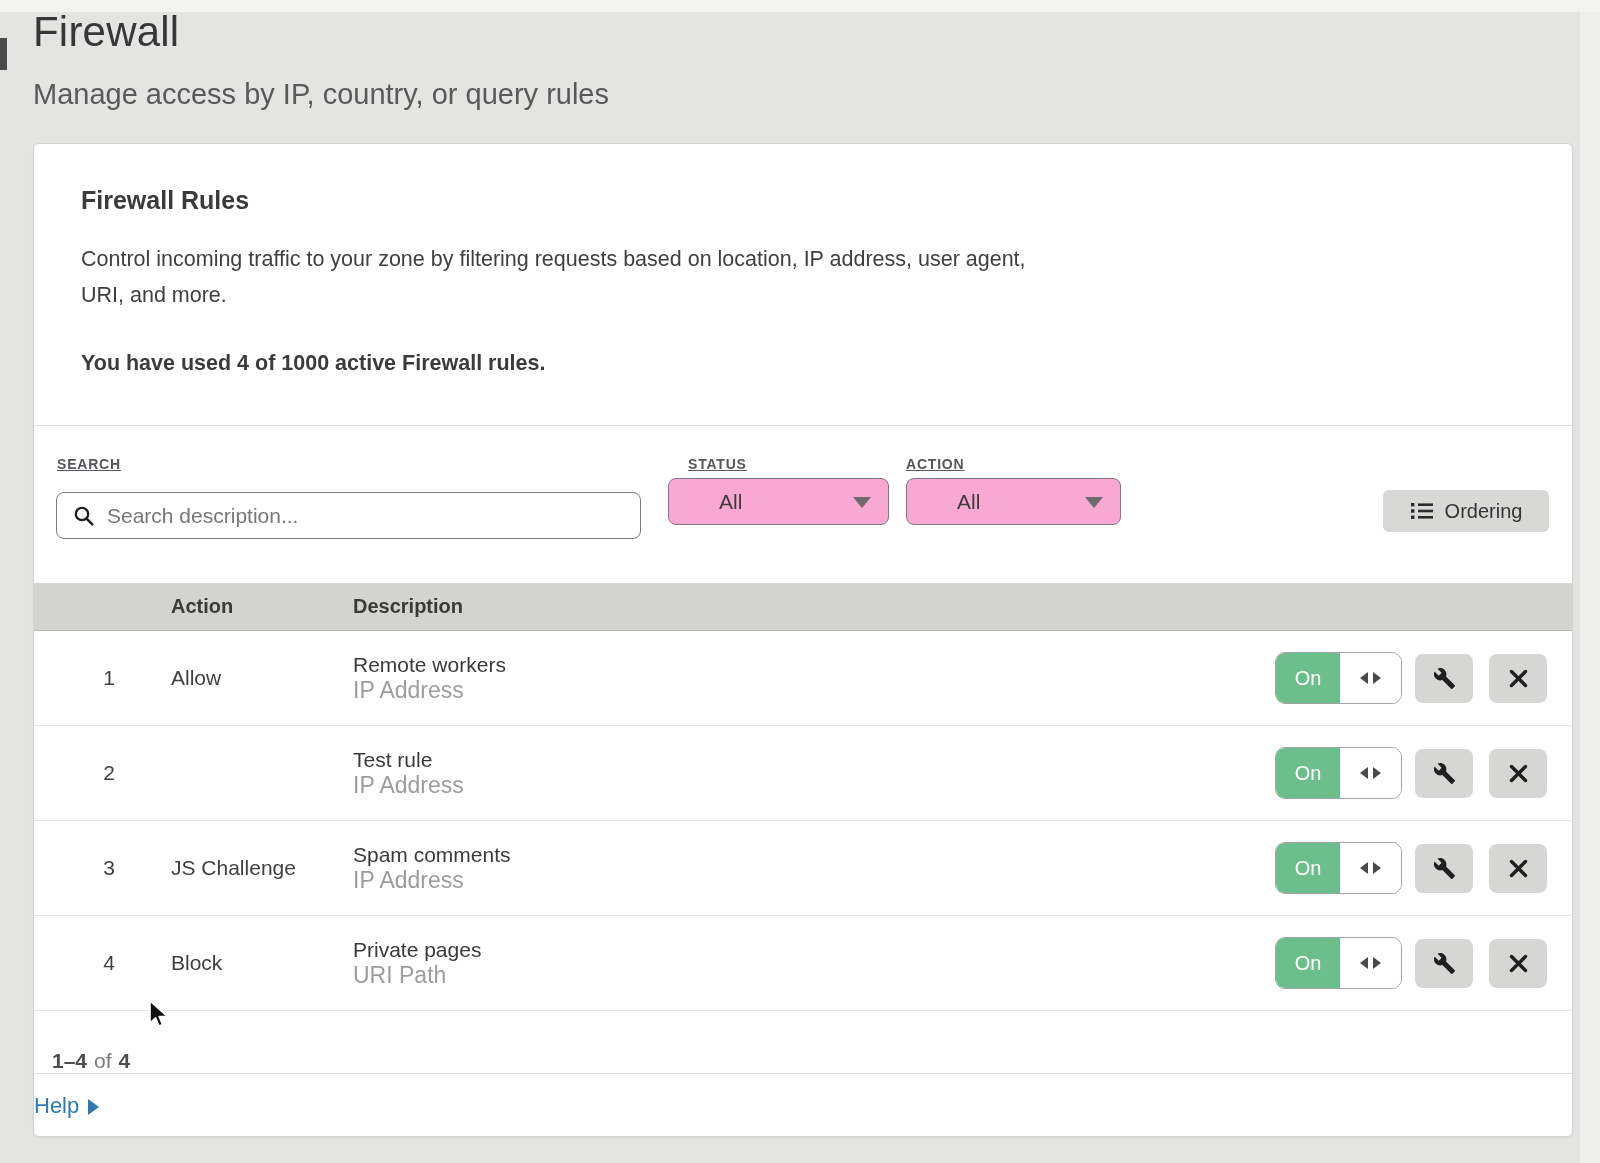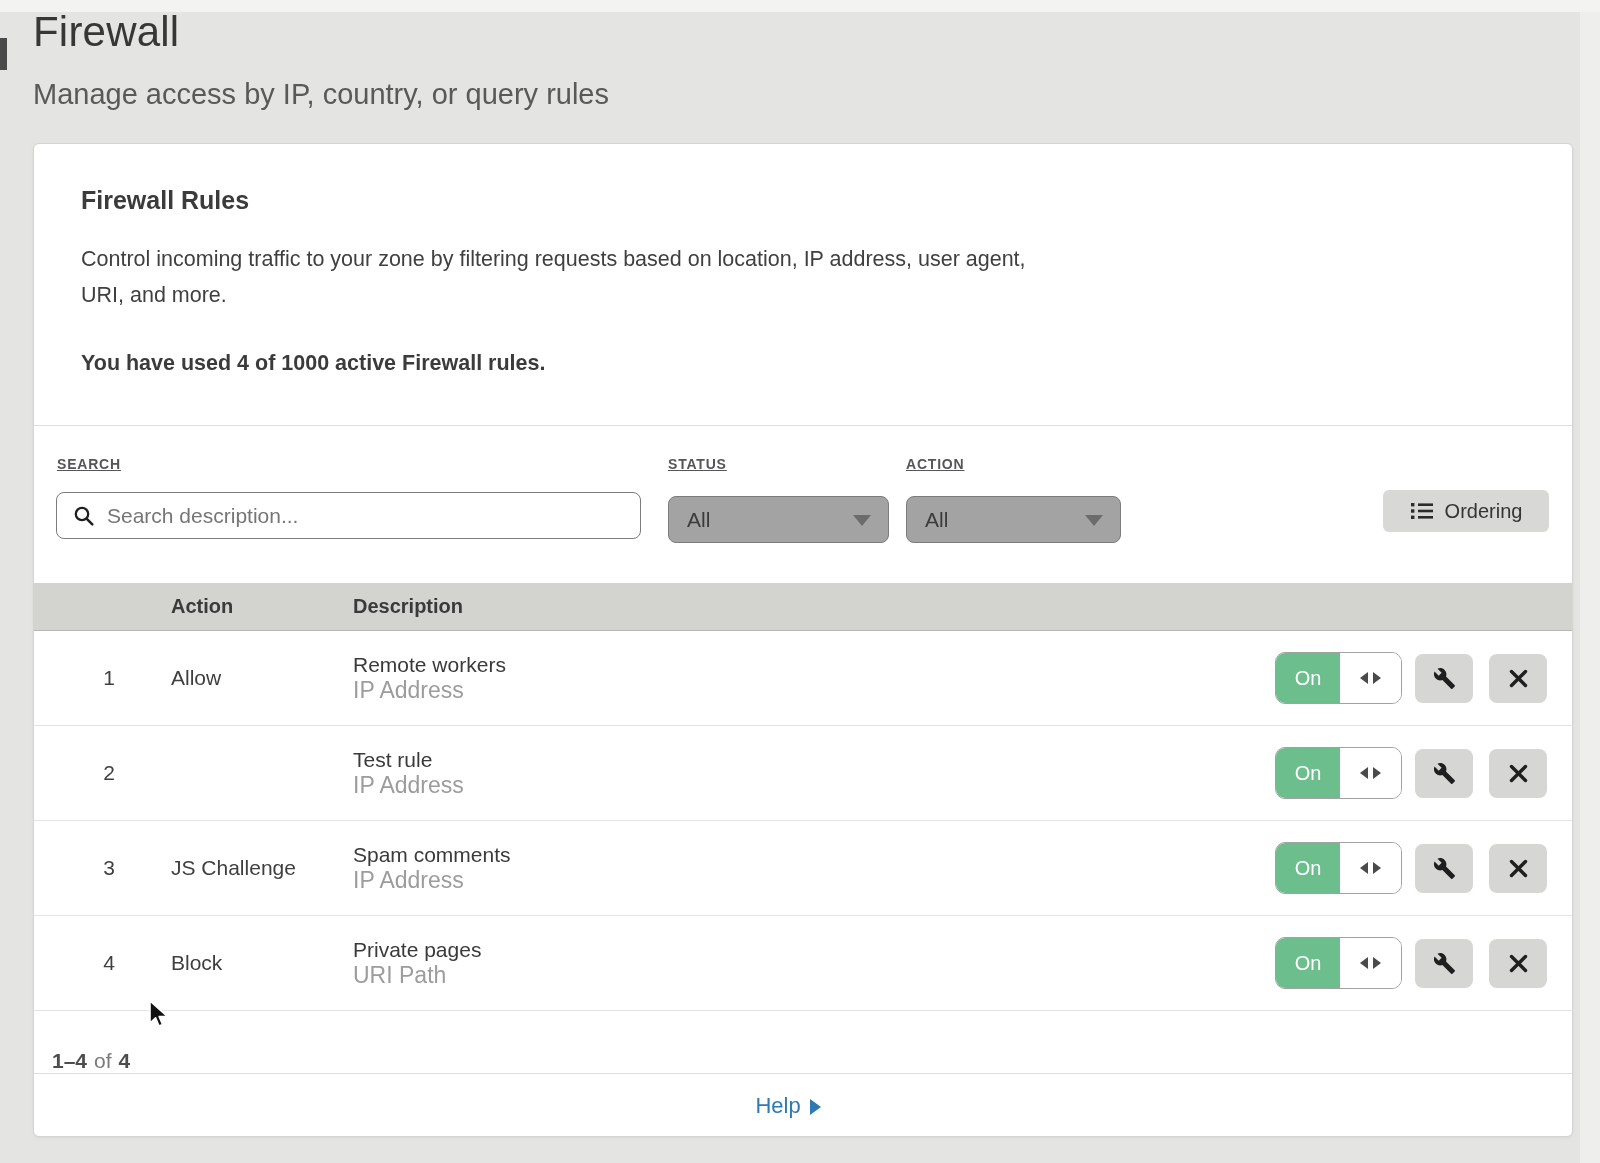--- a/index.html
+++ b/index.html
@@ -42,40 +42,40 @@
   }
 
   
   .filters { position:absolute; left:0; top:282px; width:100%; height:157px; }
   .filter-label {
     position:absolute; font-size:14px; font-weight:700; color:#55555a;
     letter-spacing:.8px;
     text-decoration:underline;
   }
   .lbl-search { left:23px; top:30px; }
-  .lbl-status { left:634px; top:30px; }
+  .lbl-status { left:654px; top:30px; }
   .lbl-action { left:872px; top:30px; }
 
   .search-box {
     position:absolute; left:22px; top:66px; width:585px; height:47px;
     border:1px solid #7c7c7c; border-radius:8px; background:#fff;
     display:flex; align-items:center;
   }
   .search-box svg { margin-left:16px; flex:none; }
   .search-box input {
     border:none; outline:none; background:transparent;
     margin-left:12px; width:500px; height:40px;
     font-family:"Liberation Sans", sans-serif; font-size:21px; color:#3b3b3b;
   }
   .search-box input::placeholder { color:#767676; opacity:1; }
 
   .select {
-    position:absolute; top:70px; height:47px; background:#a3a3a3;
+    position:absolute; top:52px; height:47px; background:#f9a8d4;
     border:1px solid #7c7c7c; border-radius:8px;
-    display:flex; align-items:center; cursor:pointer;
+    display:flex; align-items:center; cursor:pointer;padding-left:32px;
   }
   .sel-status { left:634px; width:221px; }
   .sel-action { left:872px; width:215px; }
   .select .sel-value { margin-left:18px; font-size:21px; color:#3b3b3b; }
   .select .chev {
     position:absolute; right:17px; top:50%; margin-top:-5px;
     width:0; height:0;
     border-left:9px solid transparent; border-right:9px solid transparent;
     border-top:11px solid #6c6c6c;
   }
@@ -134,21 +134,21 @@
     position:absolute; left:0; top:867px; width:100%; height:63px;
     border-bottom:1px solid #dddddb;
     display:flex; align-items:flex-end; padding-left:18px;
     font-size:21px; color:#7a7a7a;
   }
   .pagination .strong { color:#4d4d4d; font-weight:700; }
   .pagination .sep { margin:0 7px; }
 
   .help-row {
     position:absolute; left:0; top:930px; width:100%; height:64px;
-    display:flex; align-items:center; justify-content:center; padding-right:30px;
+    display:flex; align-items:center; justify-content:flex-start; padding-right:30px;
   }
   .help-link { display:flex; align-items:center; gap:9px; cursor:pointer; text-decoration:none; }
   .help-label { font-size:22px; color:#2d7bb2; }
   .help-arrow { width:0; height:0; border-top:8px solid transparent; border-bottom:8px solid transparent; border-left:11px solid #2d7bb2; margin-top:2px; }
 
   .cursor { position:absolute; left:146px; top:999px; pointer-events:none; }
 </style>
 </head>
 <body>
 

